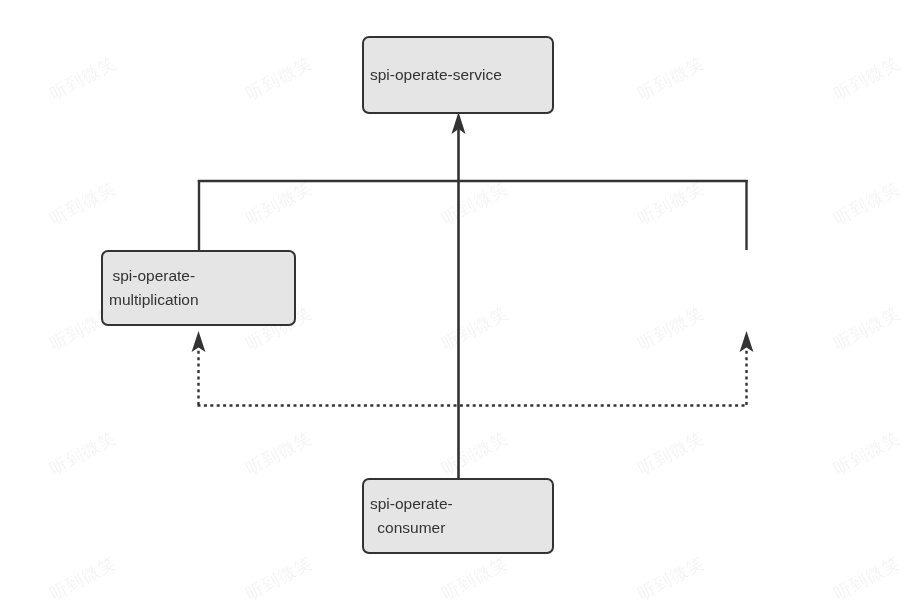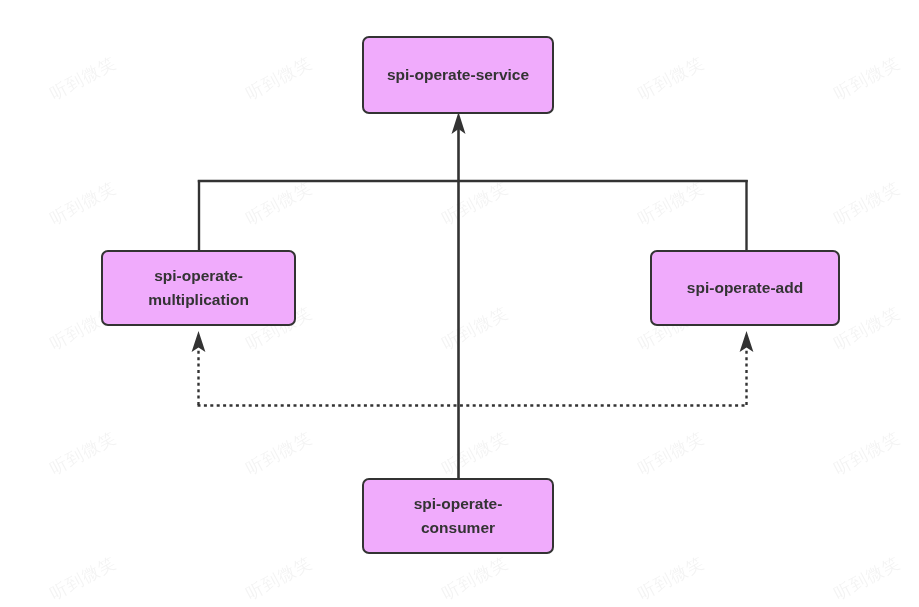--- a/index.html
+++ b/index.html
@@ -40,29 +40,28 @@
     position: absolute;
     left: 0;
     top: 0;
     width: 919px;
     height: 607px;
     z-index: 2;
   }
   .node {
     position: absolute;
     box-sizing: border-box;
-    background: #f0abfc;
+    background: #e5e5e5;
     border: 2.2px solid #333333;
     border-radius: 7px;
     display: flex;
     align-items: center;
-    justify-content: center;
+    justify-content: flex-start;
     text-align: center;
     z-index: 3;
-    font-weight: bold;
   }
   .node-label {
     color: #333333;
     font-size: 15.5px;
     line-height: 24px;
     white-space: pre-line;
     padding: 0 6px;
   }
 </style>
 </head>
@@ -124,22 +123,19 @@
 
   <div class="node" style="left:362px; top:36px; width:192px; height:78px;">
     <span class="node-label">spi-operate-service</span>
   </div>
 
   <div class="node" style="left:101px; top:250px; width:195px; height:76px;">
     <span class="node-label">spi-operate-
 multiplication</span>
   </div>
 
-  <div class="node" style="left:650px; top:250px; width:190px; height:76px;">
-    <span class="node-label">spi-operate-add</span>
-  </div>
 
   <div class="node" style="left:362px; top:478px; width:192px; height:76px;">
     <span class="node-label">spi-operate-
 consumer</span>
   </div>
 
 </div>
 
 </body></html>

